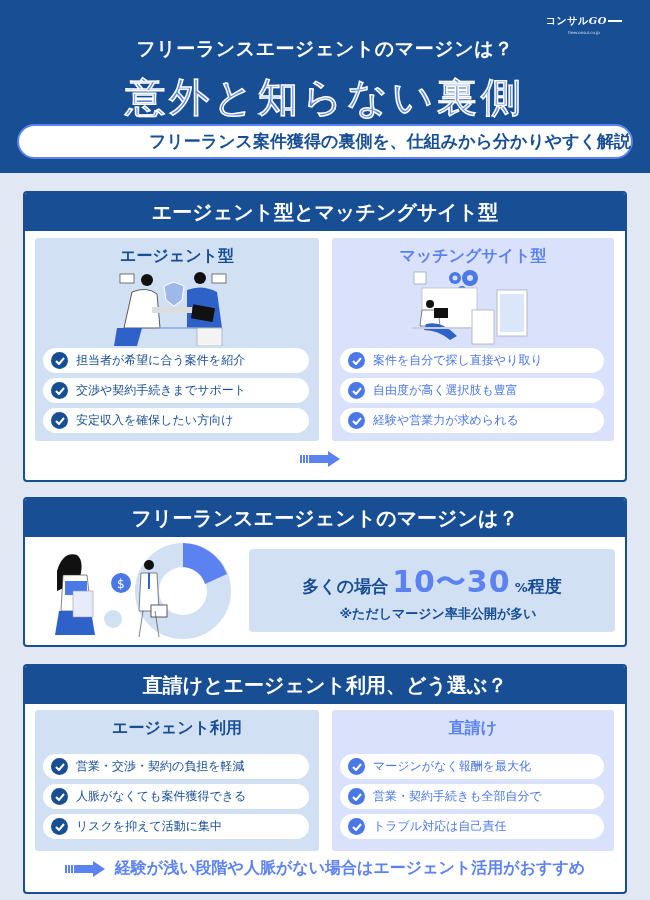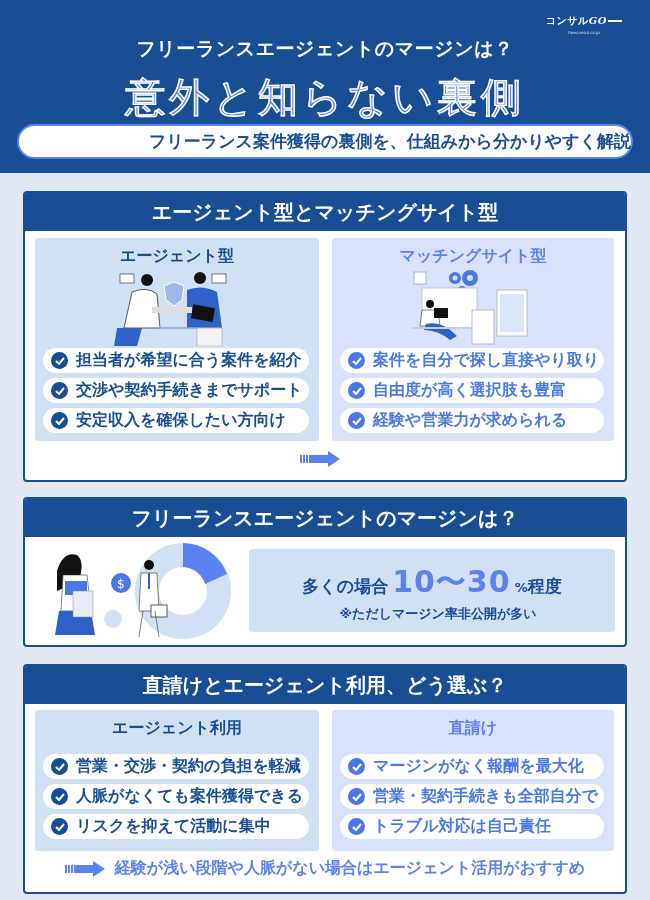--- a/index.html
+++ b/index.html
@@ -45,21 +45,21 @@
   .panel { position: absolute; border-radius: 3px; }
   .panel.left { background: #d2e0f4; }
   .panel.right { background: #dae2fb; }
   .panel-title { text-align: center; font-weight: bold; font-size: 16px; margin-top: 8px; }
   .panel.left .panel-title { color: #174e94; }
   .panel.right .panel-title { color: #5b82f0; }
   .pill {
     position: absolute; left: 8px; right: 10px; height: 25px;
     background: #fff; border-radius: 13px;
     display: flex; align-items: center; padding-left: 8px;
-    font-weight: bold; font-size: 16px;
+    font-weight: normal; font-size: 12px;
   }
   .panel.left .pill { color: #174e94; }
   .panel.right .pill { color: #4a78e6; }
   .check {
     width: 17px; height: 17px; border-radius: 50%; margin-right: 8px; flex: none;
     display: flex; align-items: center; justify-content: center;
   }
   .panel.left .check { background: #174e94; }
   .panel.right .check { background: #4a78e6; }
   .conclusion {

